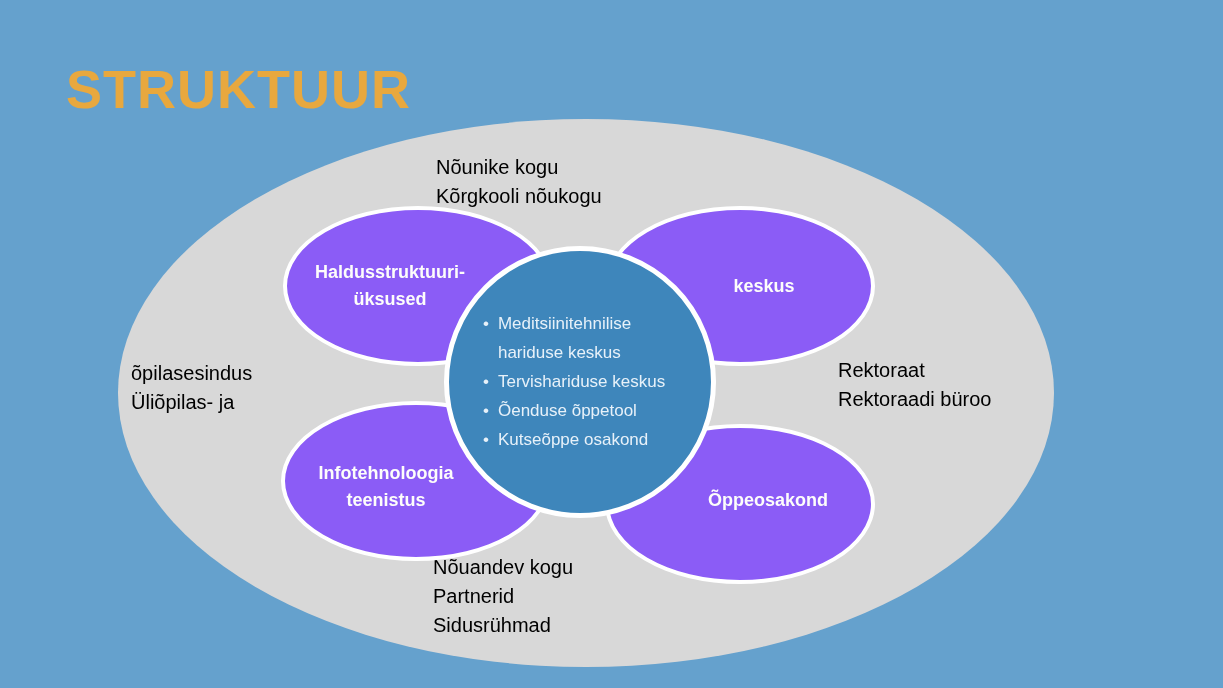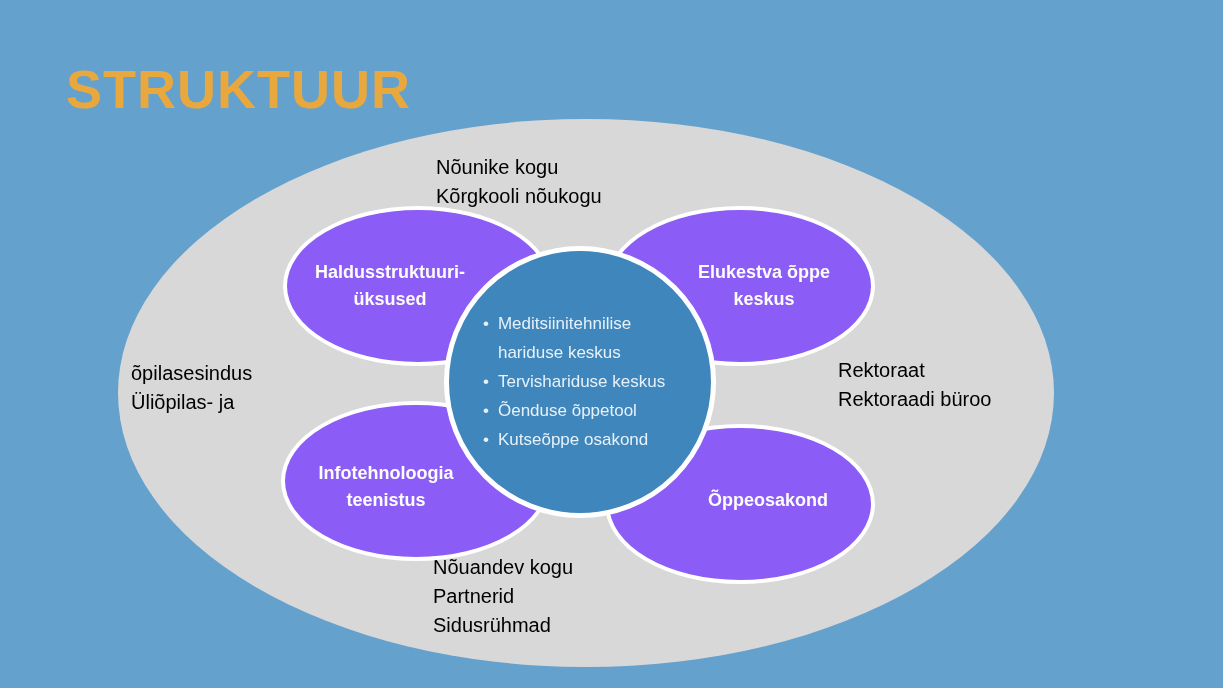--- a/index.html
+++ b/index.html
@@ -90,21 +90,20 @@
 
   <div class="petal tl">
     <div class="petal-label">
       <div>Haldusstruktuuri-</div>
       <div>üksused</div>
     </div>
   </div>
 
   <div class="petal tr">
     <div class="petal-label">
-      <div>Elukestva õppe</div>
       <div>keskus</div>
     </div>
   </div>
 
   <div class="petal bl">
     <div class="petal-label">
       <div>Infotehnoloogia</div>
       <div>teenistus</div>
     </div>
   </div>

